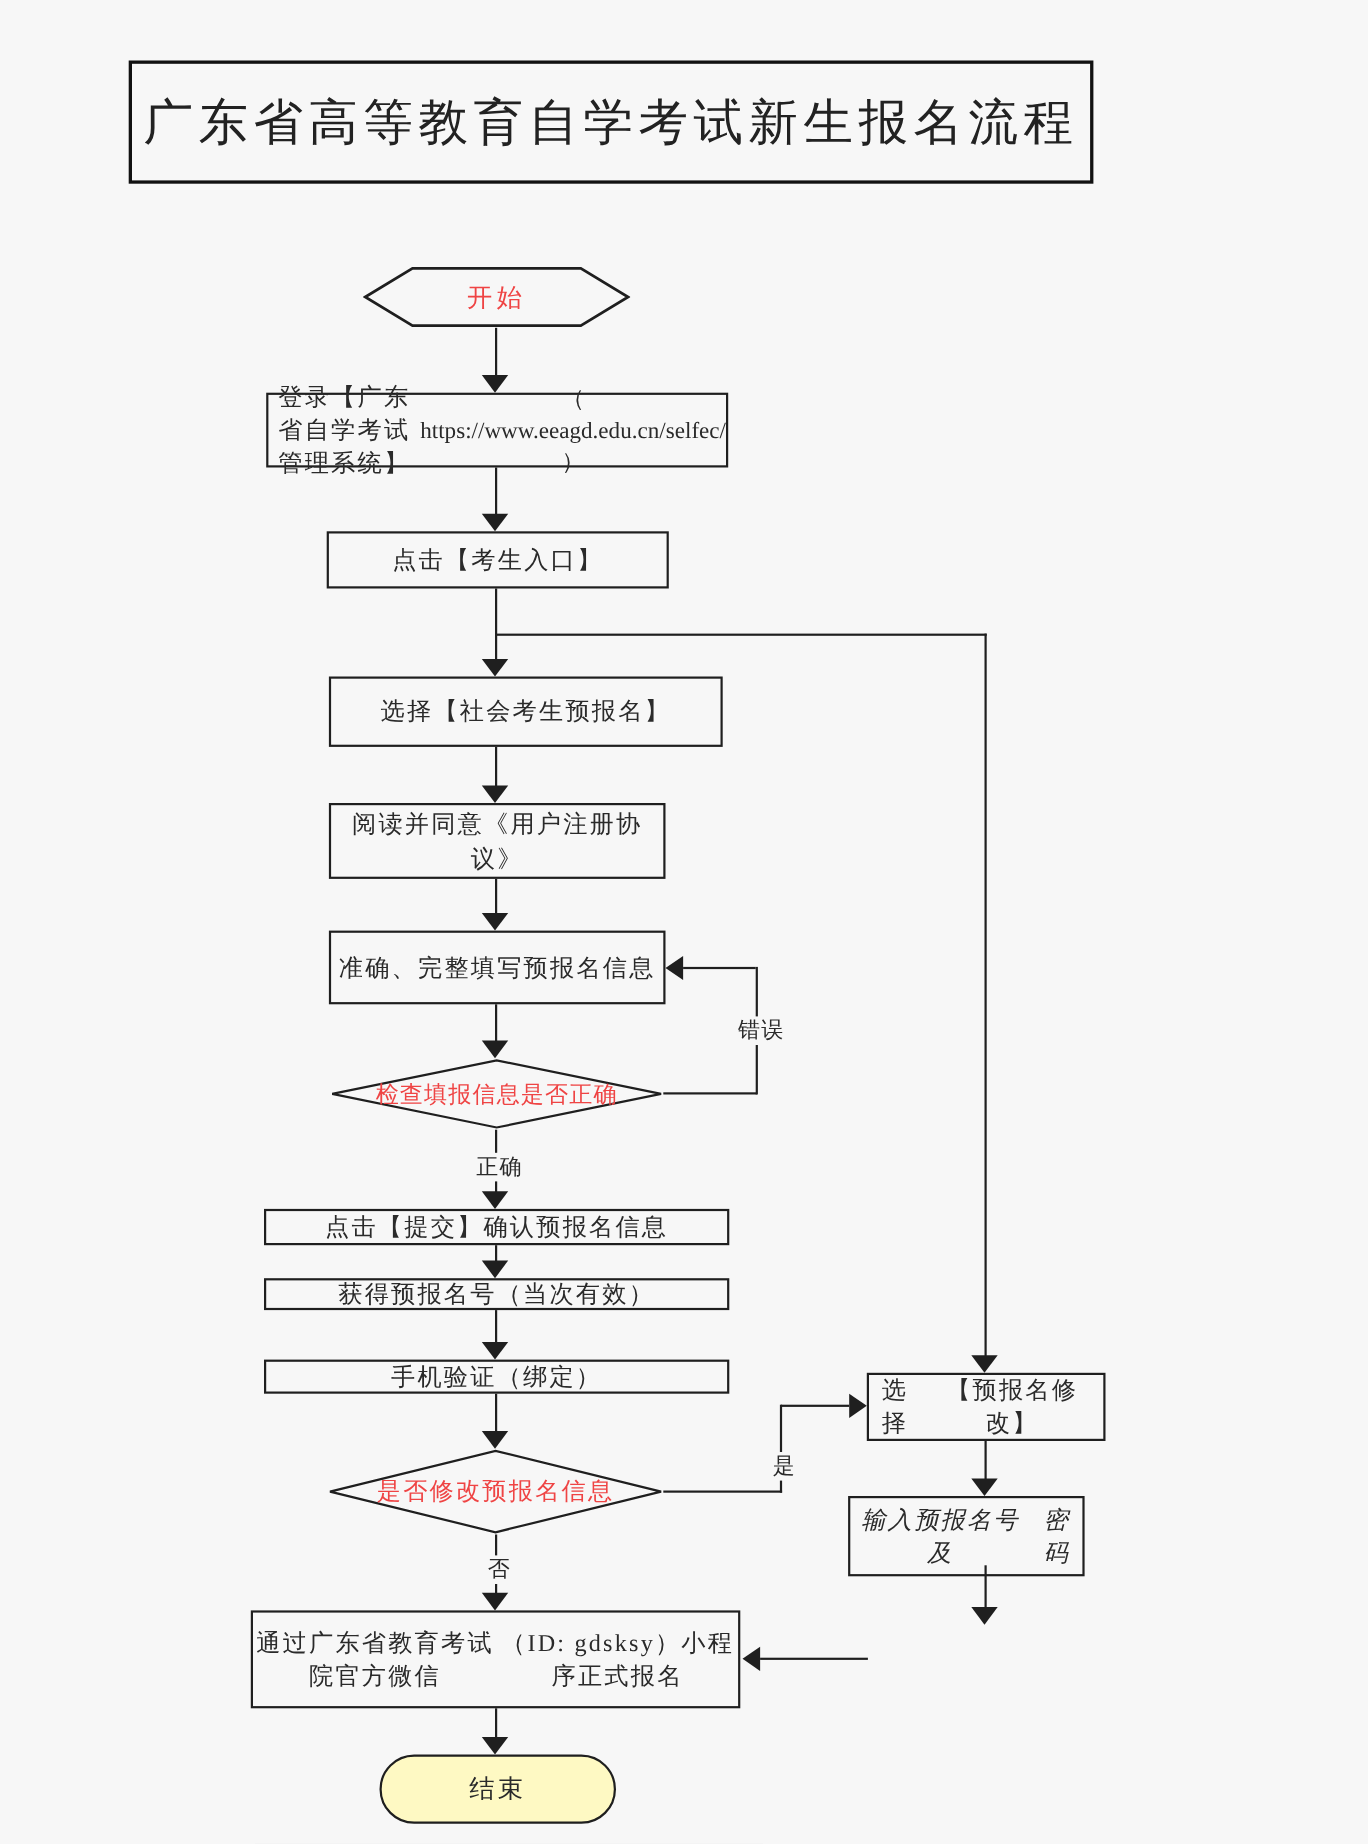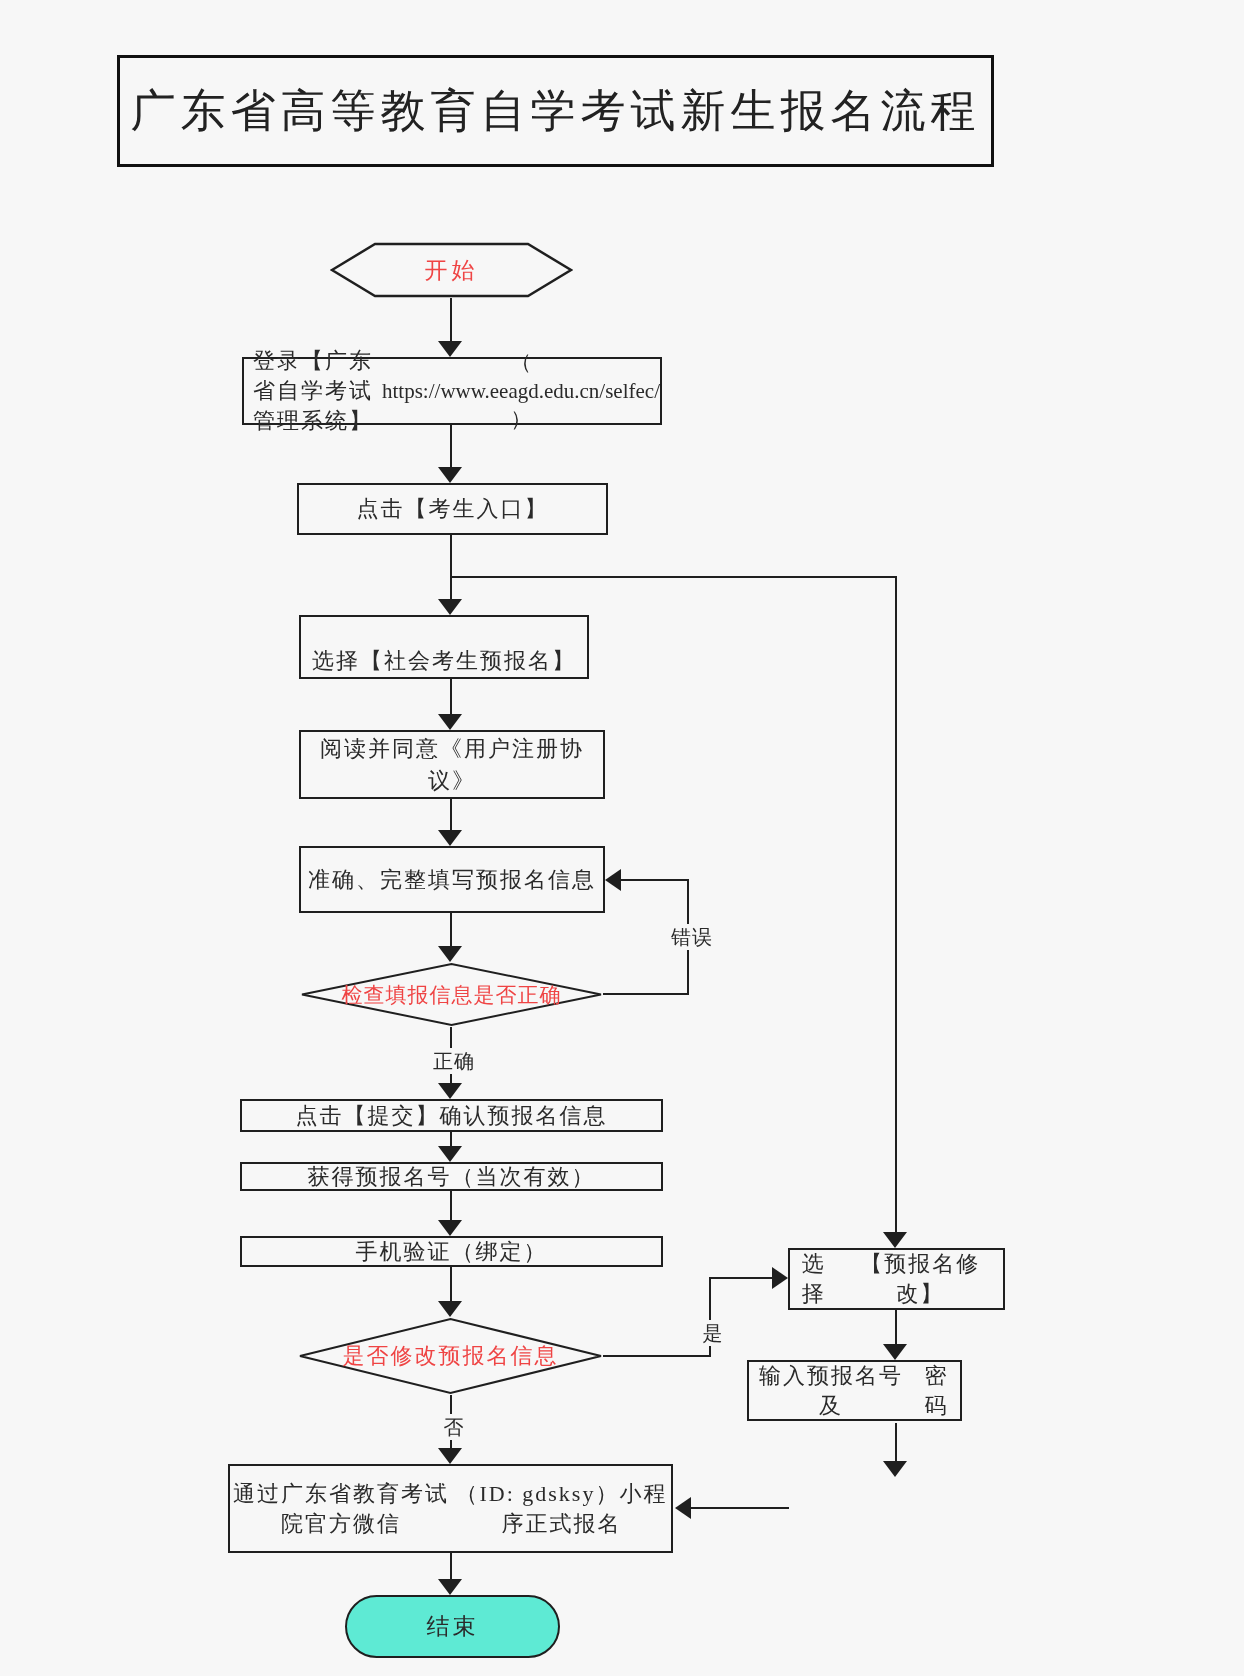--- a/index.html
+++ b/index.html
@@ -44,21 +44,21 @@
   .shape .shape-label{
     position:absolute;left:0;top:0;right:0;bottom:0;
     display:flex;align-items:center;justify-content:center;
     font-size:22px;letter-spacing:2px;color:#ef4444;text-align:center;
   }
   .stadium{
     position:absolute;
     box-sizing:border-box;
     border:2px solid #1f1f1f;
     border-radius:32px;
-    background:#5eead4;
+    background:#fef9c3;
     display:flex;align-items:center;justify-content:center;
     font-size:23px;letter-spacing:3px;color:#2a2a2a;
   }
   .vline,.hline{position:absolute;background:#1f1f1f;}
   .vline{width:2px;}
   .hline{height:2px;}
   .ah-down{position:absolute;width:0;height:0;
     border-left:12px solid transparent;border-right:12px solid transparent;
     border-top:16px solid #1f1f1f;}
   .ah-left{position:absolute;width:0;height:0;
@@ -93,21 +93,21 @@
 
   <div class="box small-gap" style="left:242px;top:357px;width:420px;height:68px;">
     <div>登录【广东省自学考试管理系统】</div>
     <div style="font-size:21px;letter-spacing:0px;">（ https://www.eeagd.edu.cn/selfec/ ）</div>
   </div>
 
   <div class="box" style="left:297px;top:483px;width:311px;height:52px;">
     <div>点击【考生入口】</div>
   </div>
 
-  <div class="box" style="left:299px;top:615px;width:290px;height:64px;align-items:flex-end;">
+  <div class="box" style="left:299px;top:615px;width:358px;height:64px;">
     <div>选择【社会考生预报名】</div>
   </div>
 
   <div class="box" style="left:299px;top:730px;width:306px;height:69px;">
     <div>阅读并同意《用户注册协议》</div>
   </div>
 
   <div class="box" style="left:299px;top:846px;width:306px;height:67px;">
     <div>准确、完整填写预报名信息</div>
   </div>
@@ -145,21 +145,21 @@
 
   <div class="stadium" style="left:345px;top:1595px;width:215px;height:63px;">
     <div>结束</div>
   </div>
 
   <div class="box small-gap" style="left:788px;top:1248px;width:217px;height:62px;">
     <div>选择</div>
     <div>【预报名修改】</div>
   </div>
 
-  <div class="box small-gap" style="left:747px;top:1360px;width:215px;height:61px;">
+  <div class="box small-gap" style="left:771px;top:1360px;width:215px;height:73px;font-style:italic;">
     <div>输入预报名号及</div>
     <div>密码</div>
   </div>
 
 
   <div class="vline" style="left:450px;top:298px;height:45px;"></div>
   <div class="ah-down" style="left:438px;top:341px;"></div>
 
   <div class="vline" style="left:450px;top:425px;height:44px;"></div>
   <div class="ah-down" style="left:438px;top:467px;"></div>

